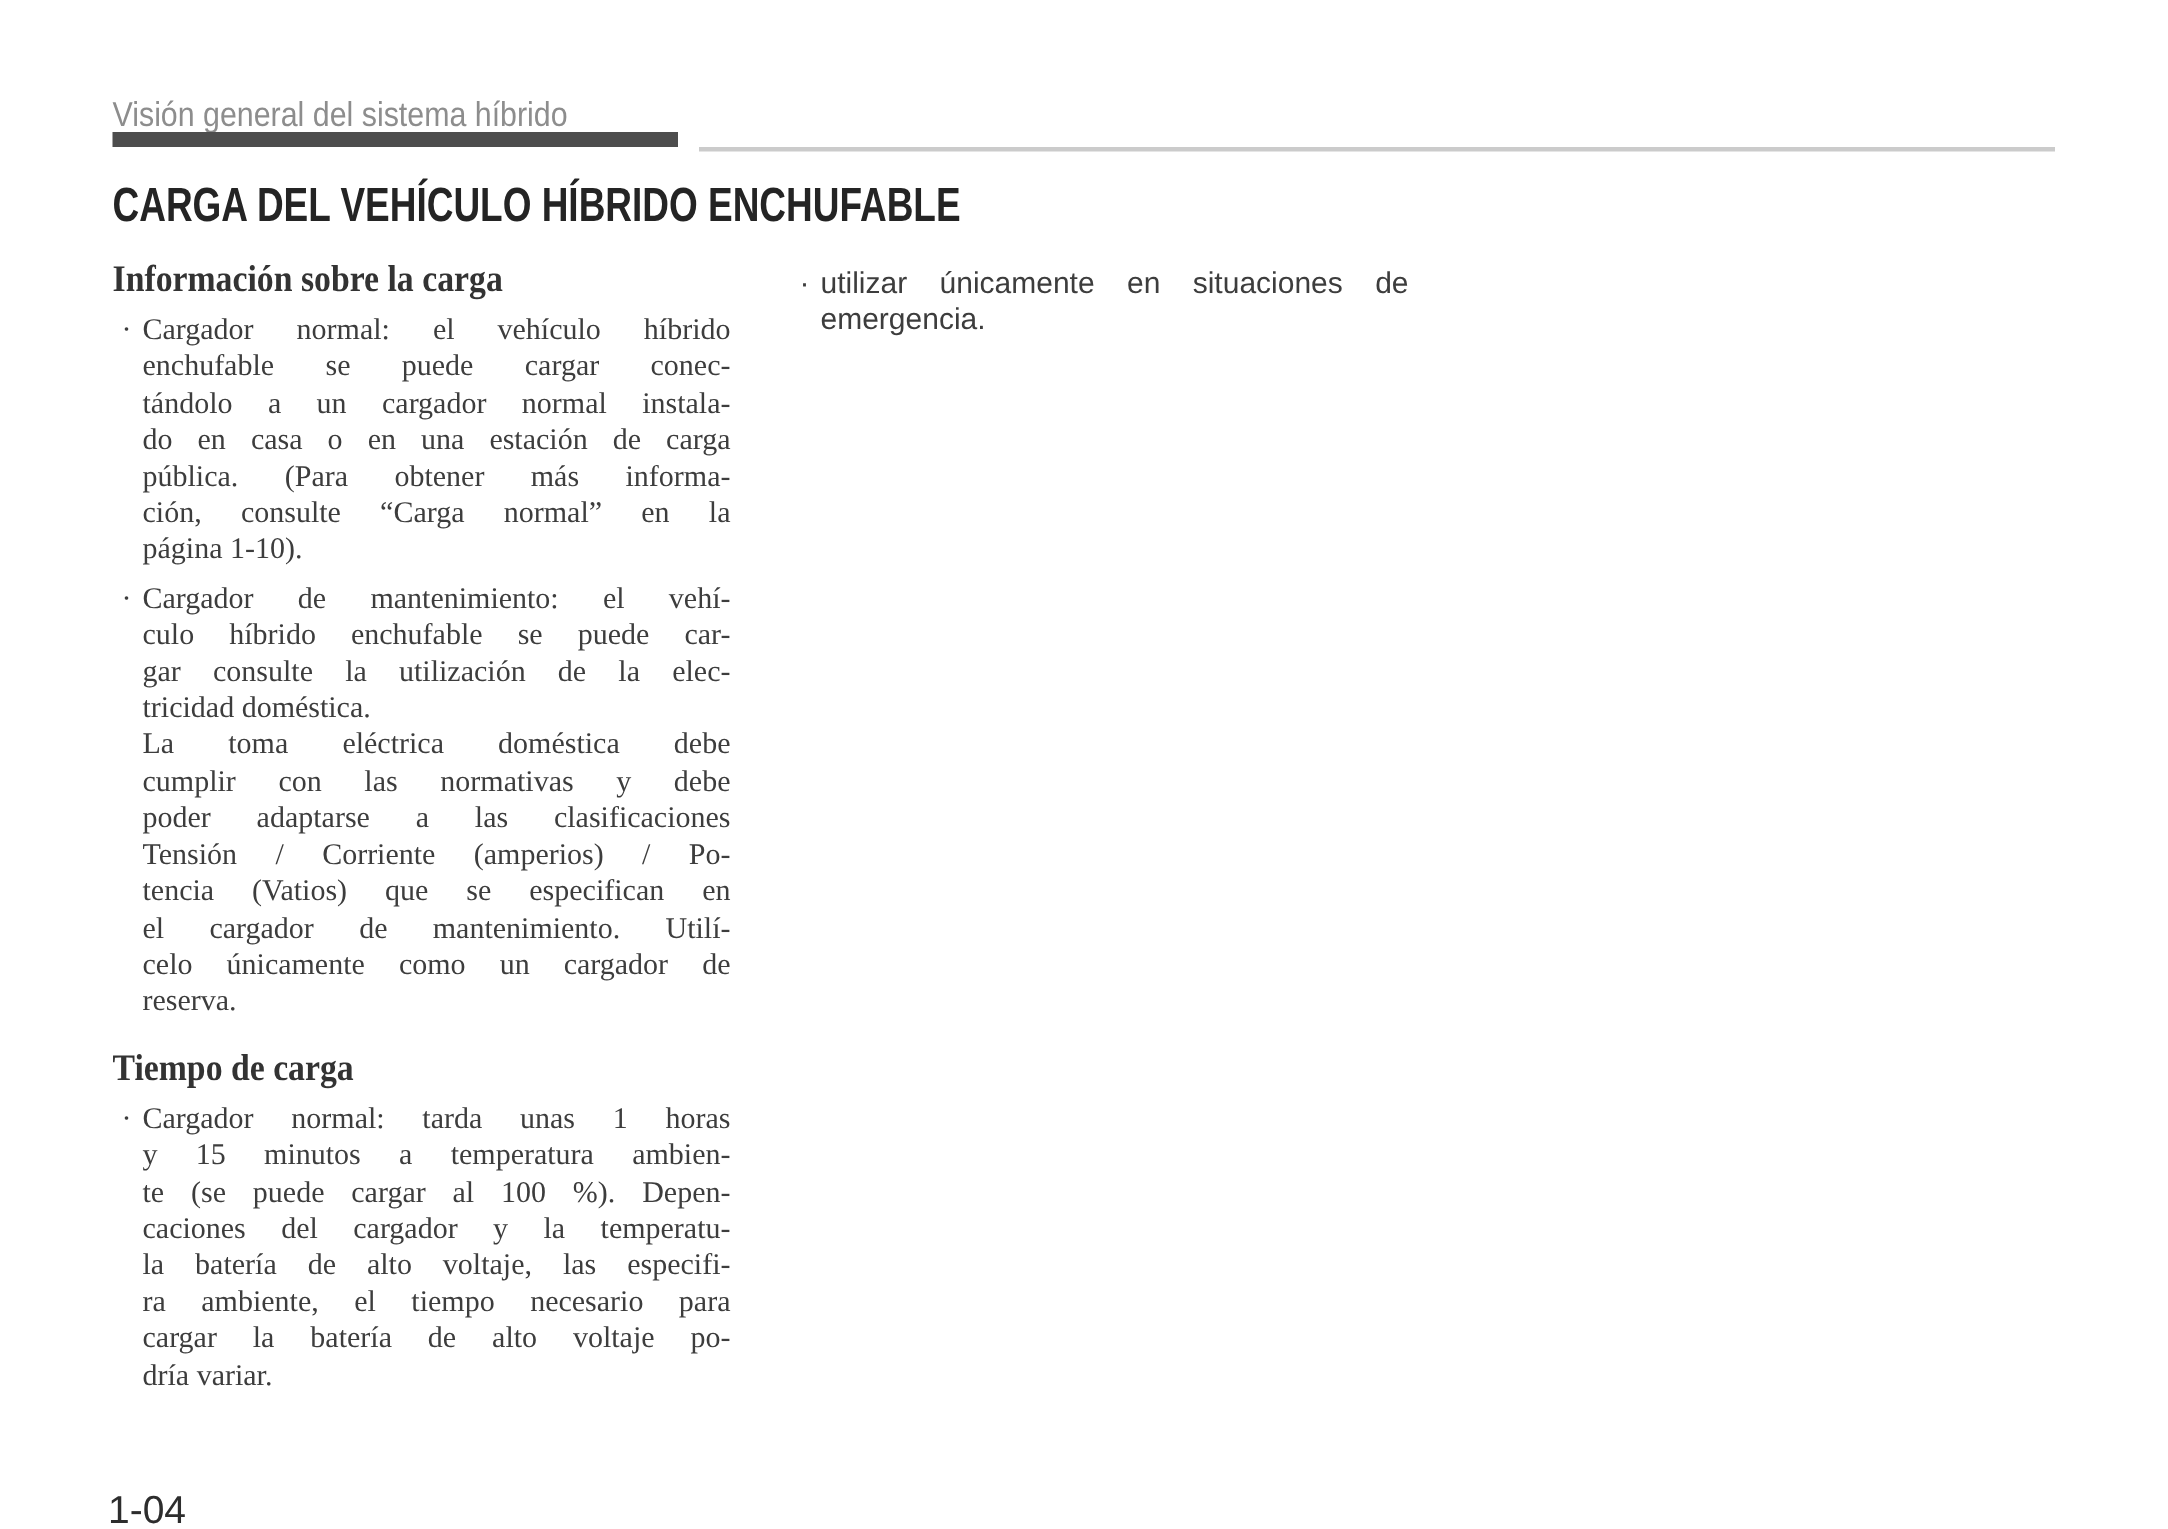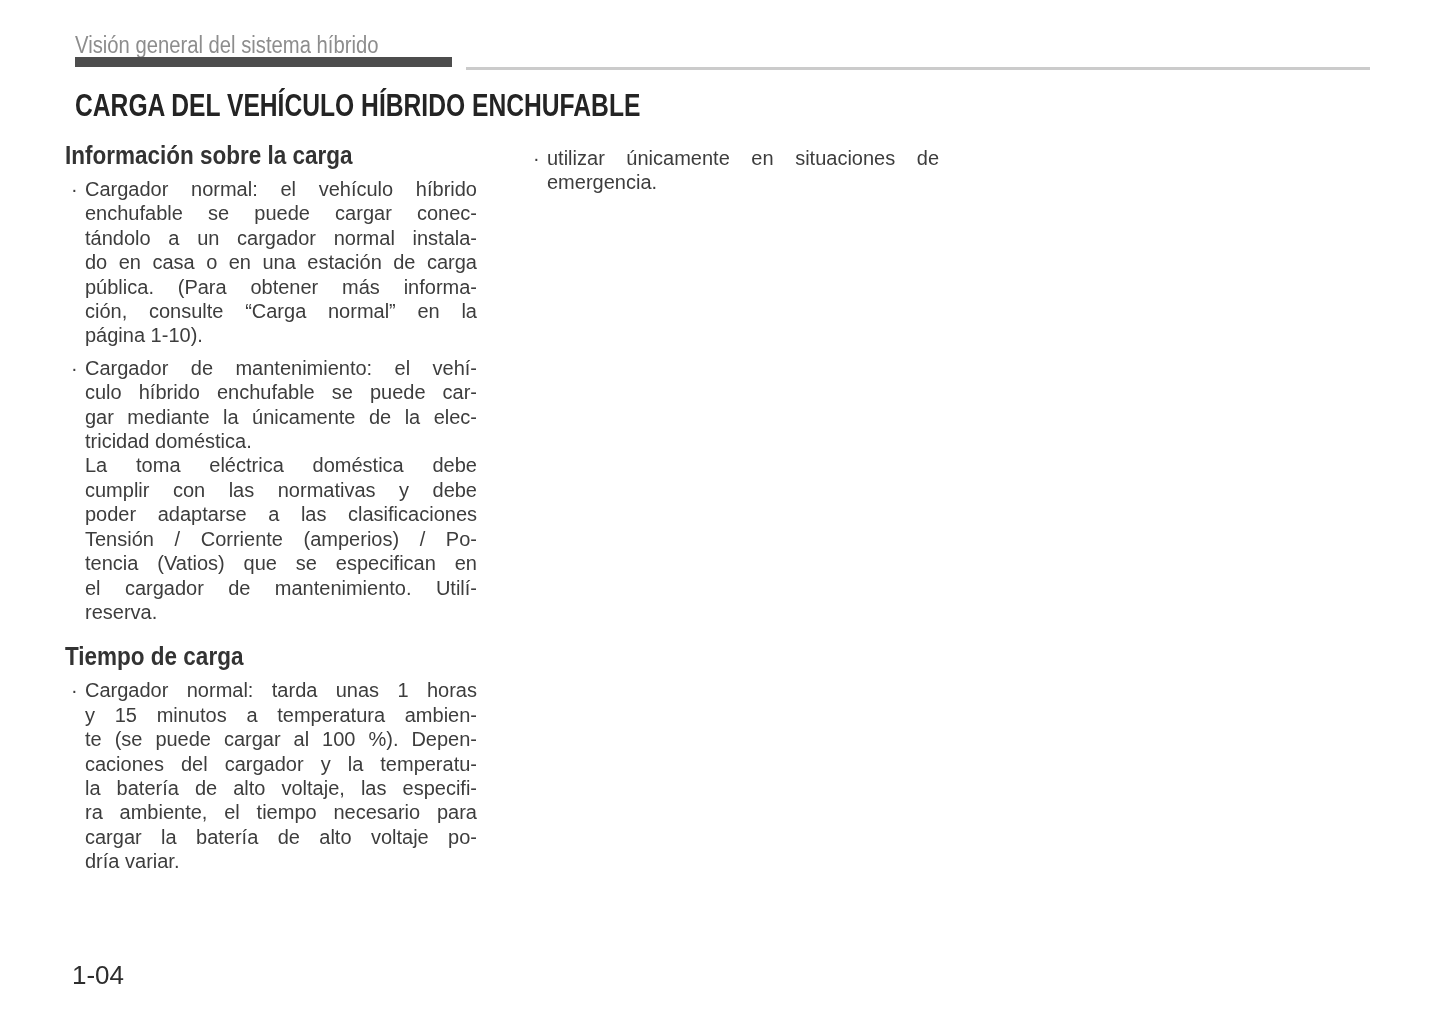--- a/index.html
+++ b/index.html
@@ -11,20 +11,21 @@
     width: 1445px;
     height: 1019px;
     position: relative;
     overflow: hidden;
     font-family: "Liberation Sans", sans-serif;
     color: #3d3d3d;
   }
   .page {
     position: absolute;
     inset: 0;
+    margin-top: 31px;
   }
   
   .running-title {
     position: absolute;
     left: 75px;
     top: 32px;
     font-size: 23px;
     line-height: 26px;
     color: #8d8d8d;
     white-space: nowrap;
@@ -60,21 +61,21 @@
     white-space: nowrap;
     transform: scaleX(0.77);
     transform-origin: left top;
   }
   
   .col {
     position: absolute;
     width: 412px;
     top: 142px;
   }
-  .col-left  { left: 65px; }
+  .col-left  { left: 75px; font-family: Liberation Serif, serif; }
   .col-right { left: 527px; top: 146px; }
 
   .section-heading {
     margin: 0 0 8px 0;
     font-size: 25px;
     line-height: 27px;
     font-weight: bold;
     color: #333333;
     white-space: nowrap;
     transform: scaleX(0.90);
@@ -147,28 +148,29 @@
           <div class="jline">ción, consulte “Carga normal” en la</div>
           <div class="jline last">página 1-10).</div>
         </div>
     </div>
 
     <div class="bullet">
       <span class="bullet-marker">·</span>
       <div class="bullet-body">
           <div class="jline">Cargador de mantenimiento: el vehí-</div>
           <div class="jline">culo híbrido enchufable se puede car-</div>
-          <div class="jline">gar mediante la únicamente de la elec-</div>
+          <div class="jline">gar consulte la utilización de la elec-</div>
           <div class="jline last">tricidad doméstica.</div>
           <div class="jline">La toma eléctrica doméstica debe</div>
           <div class="jline">cumplir con las normativas y debe</div>
           <div class="jline">poder adaptarse a las clasificaciones</div>
           <div class="jline">Tensión / Corriente (amperios) / Po-</div>
           <div class="jline">tencia (Vatios) que se especifican en</div>
           <div class="jline">el cargador de mantenimiento. Utilí-</div>
+          <div class="jline">celo únicamente como un cargador de</div>
           <div class="jline last">reserva.</div>
         </div>
     </div>
 
     <h2 class="section-heading second">Tiempo de carga</h2>
 
     <div class="bullet">
       <span class="bullet-marker">·</span>
       <div class="bullet-body">
           <div class="jline">Cargador normal: tarda unas 1 horas</div>

